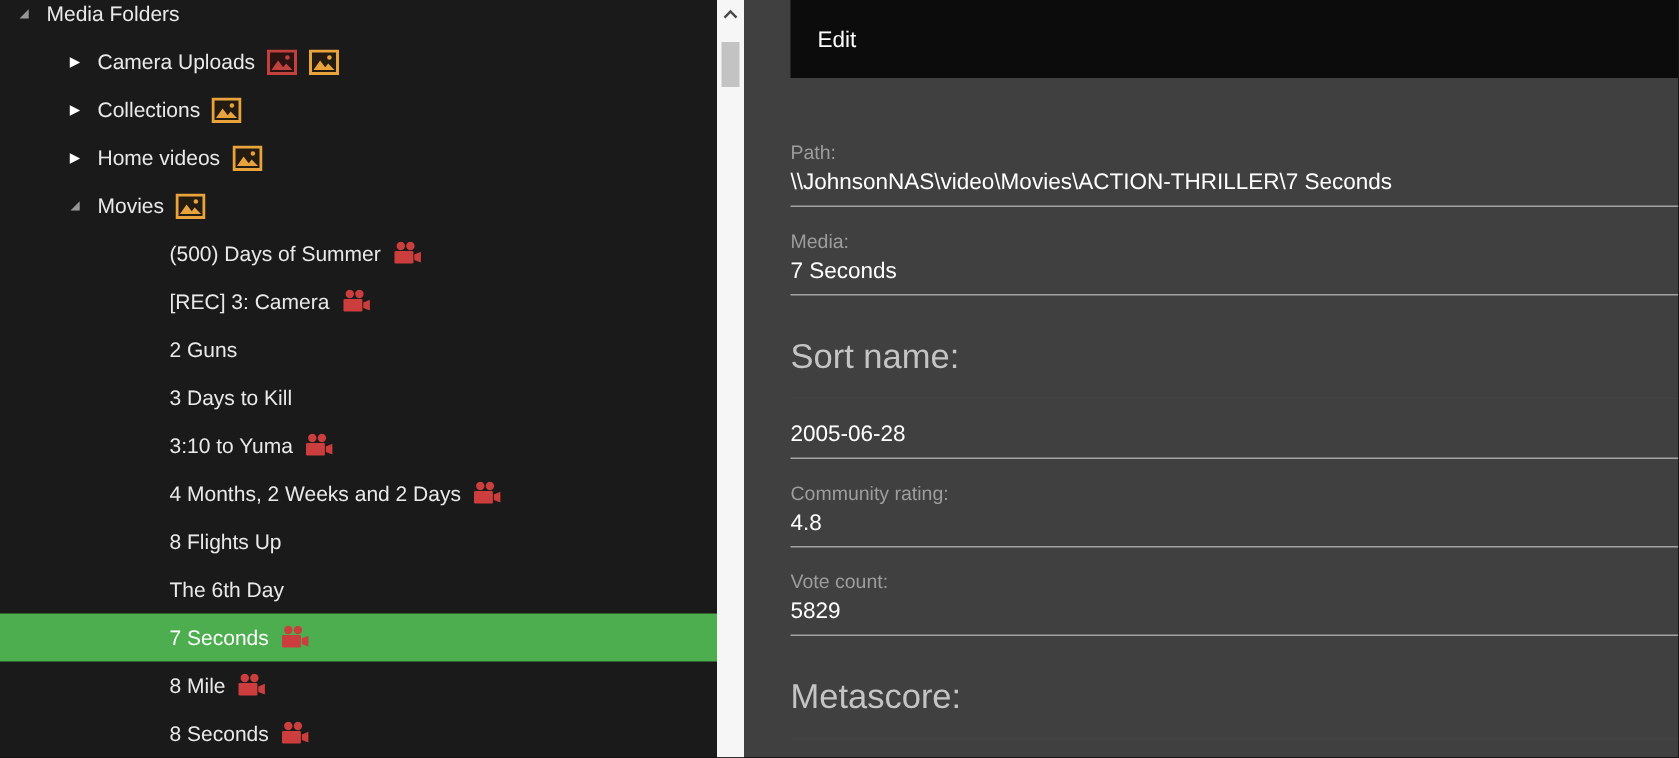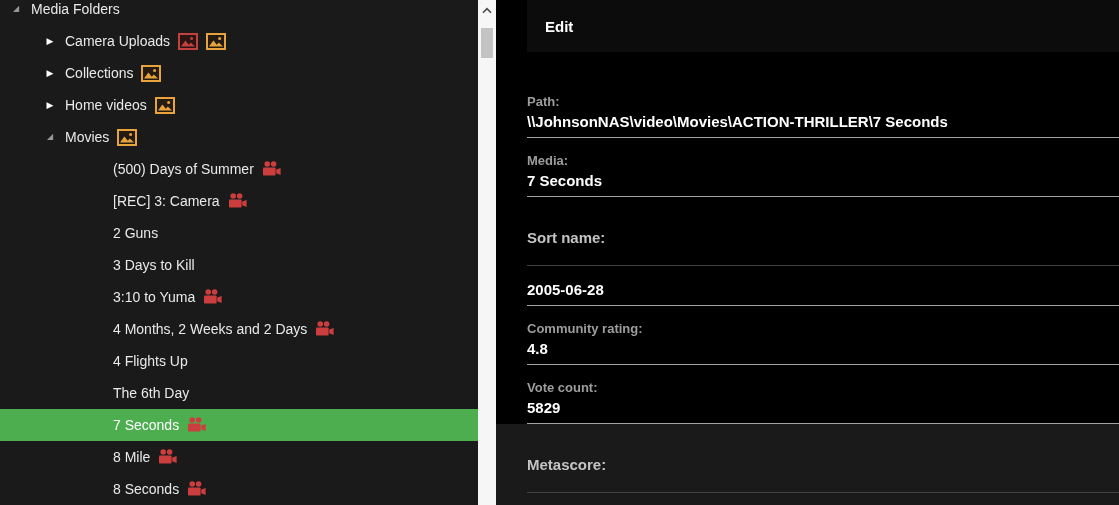--- a/index.html
+++ b/index.html
@@ -21,30 +21,30 @@
   .exp.closed { color:#ffffff; font-size:9px; }
   .ticon { margin-left:8px; display:inline-flex; align-items:center; }
   .ticon svg { display:block; }
 
   
   .sbar { position:absolute; left:478px; top:0; width:18px; height:505px; background:#f6f6f6; }
   .sb-btn { height:18px; display:flex; align-items:center; justify-content:center; }
   .sb-thumb { position:absolute; top:28px; left:3px; width:12px; height:30px; background:#c3c3c3; }
 
   
-  .right-panel { position:absolute; left:496px; top:0; width:623px; height:424px; background:#000000;font-weight:bold; }
+  .right-panel { position:absolute; left:496px; top:0; width:623px; height:505px; background:#404040; }
   .tabbar { position:absolute; left:31px; right:0; top:0; height:52px; background:#0c0c0c; display:flex; align-items:center; }
   .tab { color:#fff; font-size:15px; padding:0 18px; height:100%; display:flex; align-items:center; cursor:default; }
   .form { position:absolute; left:31px; right:0; top:52px; }
   .field { margin-top:14px; }
   .field.first { margin-top:41px; }
   .field.empty { margin-top:30px; }
   .f-label { font-size:13px; color:#9d9d9d; line-height:17px; margin-bottom:2px; }
   .f-value { font-size:15px; color:#ffffff; line-height:19px; padding-bottom:6px; border-bottom:1px solid #a3a3a3; }
-  .f-empty { font-size:15px; color:#c4c4c4; line-height:21px; padding-bottom:17px; border-bottom:1px solid #424242; }
+  .f-empty { font-size:23px; color:#c4c4c4; line-height:21px; padding-bottom:17px; border-bottom:1px solid #424242; }
 </style>
 </head>
 <body>
 
 <div class="app">
 
   <div class="left-panel">
     <div class="tree" id="tree">
         <div class="tree-row lvl0">
           <span class="exp open">◢</span>
@@ -153,21 +153,21 @@
               <g fill="#cc3e3e">
                 <circle cx="5.2" cy="3" r="2.8"></circle>
                 <circle cx="11.6" cy="3" r="2.8"></circle>
                 <rect x="1" y="6.4" width="12.6" height="8.2" rx="0.8"></rect>
                 <path d="M14.2 8.6 L18.6 6.9 L18.6 14 L14.2 12.3 Z"></path>
               </g>
             </svg>
           </span>
         </div>
         <div class="tree-row lvl2">
-          <span class="tree-label">4 Flights Up</span>
+          <span class="tree-label">8 Flights Up</span>
         </div>
         <div class="tree-row lvl2">
           <span class="tree-label">The 6th Day</span>
         </div>
         <div class="tree-row lvl2 selected">
           <span class="tree-label">7 Seconds</span>
           <span class="ticon">
             <svg width="19" height="16" viewBox="0 0 19 16">
               <g fill="#cc3e3e">
                 <circle cx="5.2" cy="3" r="2.8"></circle>

